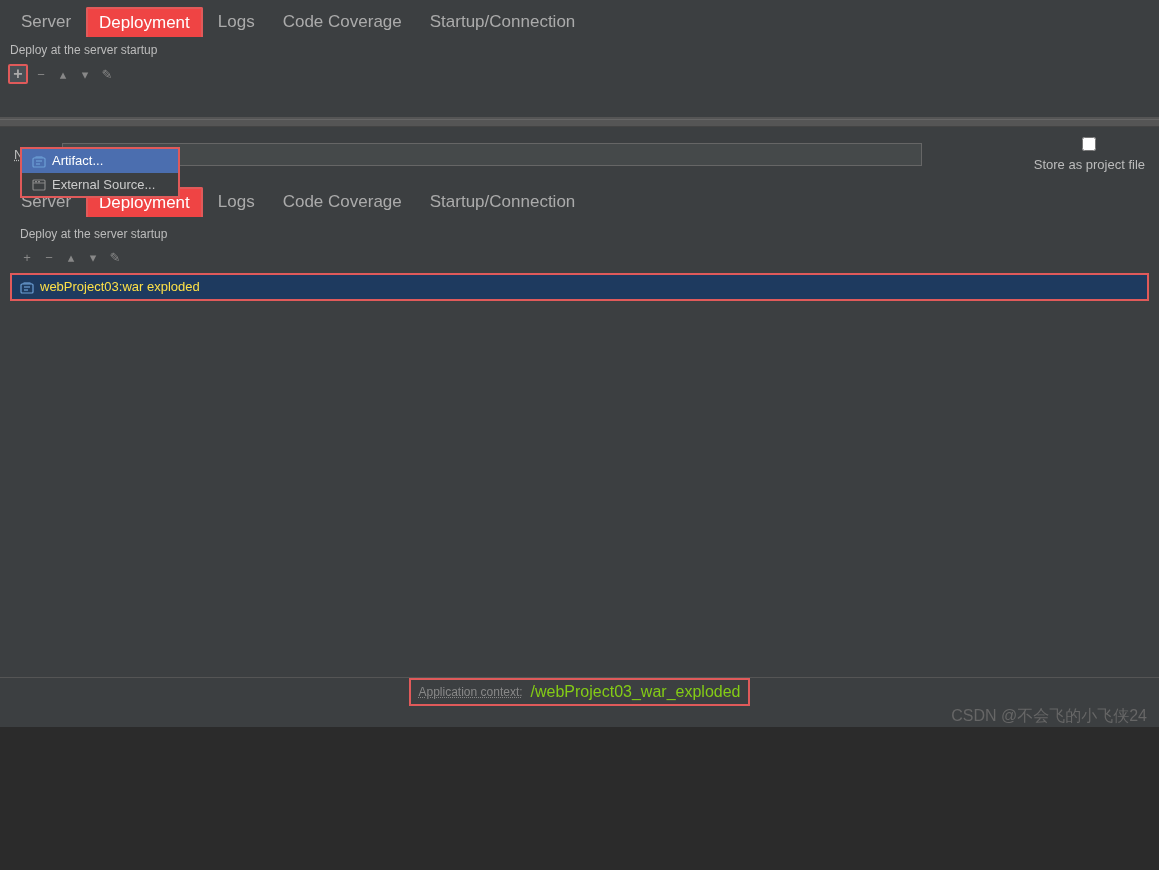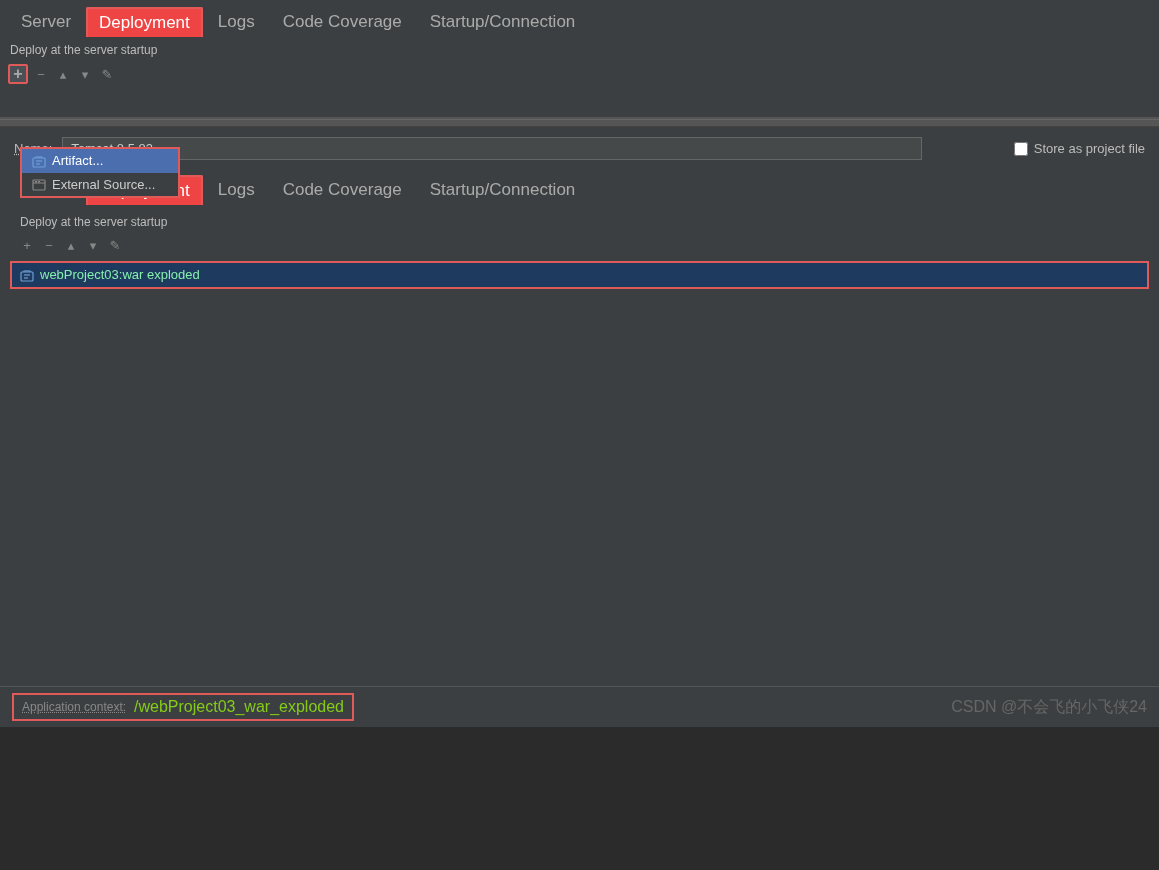--- a/index.html
+++ b/index.html
@@ -160,20 +160,21 @@
     }
 
     .store-project-row {
       display: flex;
       align-items: center;
       gap: 6px;
       margin-left: auto;
       white-space: nowrap;
       color: #bcbcbc;
       font-size: 13px;
+      flex-direction: column;
     }
 
     .store-checkbox {
       width: 14px;
       height: 14px;
       cursor: pointer;
       accent-color: #4b9af5;
     }
 
     .bottom-tabs-bar {
@@ -190,35 +191,36 @@
     .artifact-list {
       margin-top: 4px;
     }
 
     .artifact-row {
       display: flex;
       align-items: center;
       padding: 4px 8px;
       gap: 6px;
       background: #1e3a5f;
-      color: #86efac;
+      color: #fde047;
       border: 1px solid #2a5080;
       cursor: pointer;
     }
 
     .bottom-footer {
       position: absolute;
       bottom: 0;
       left: 0;
       right: 0;
       display: flex;
       align-items: center;
-      padding: 6px 12px;
+      padding: 0 12px;
       background: #3c3f41;
       border-top: 1px solid #555;
+      flex-direction: column;
     }
 
     .app-context-section {
       display: flex;
       align-items: center;
       gap: 8px;
       border: 2px solid #e05a5a;
       padding: 3px 8px;
     }
 

